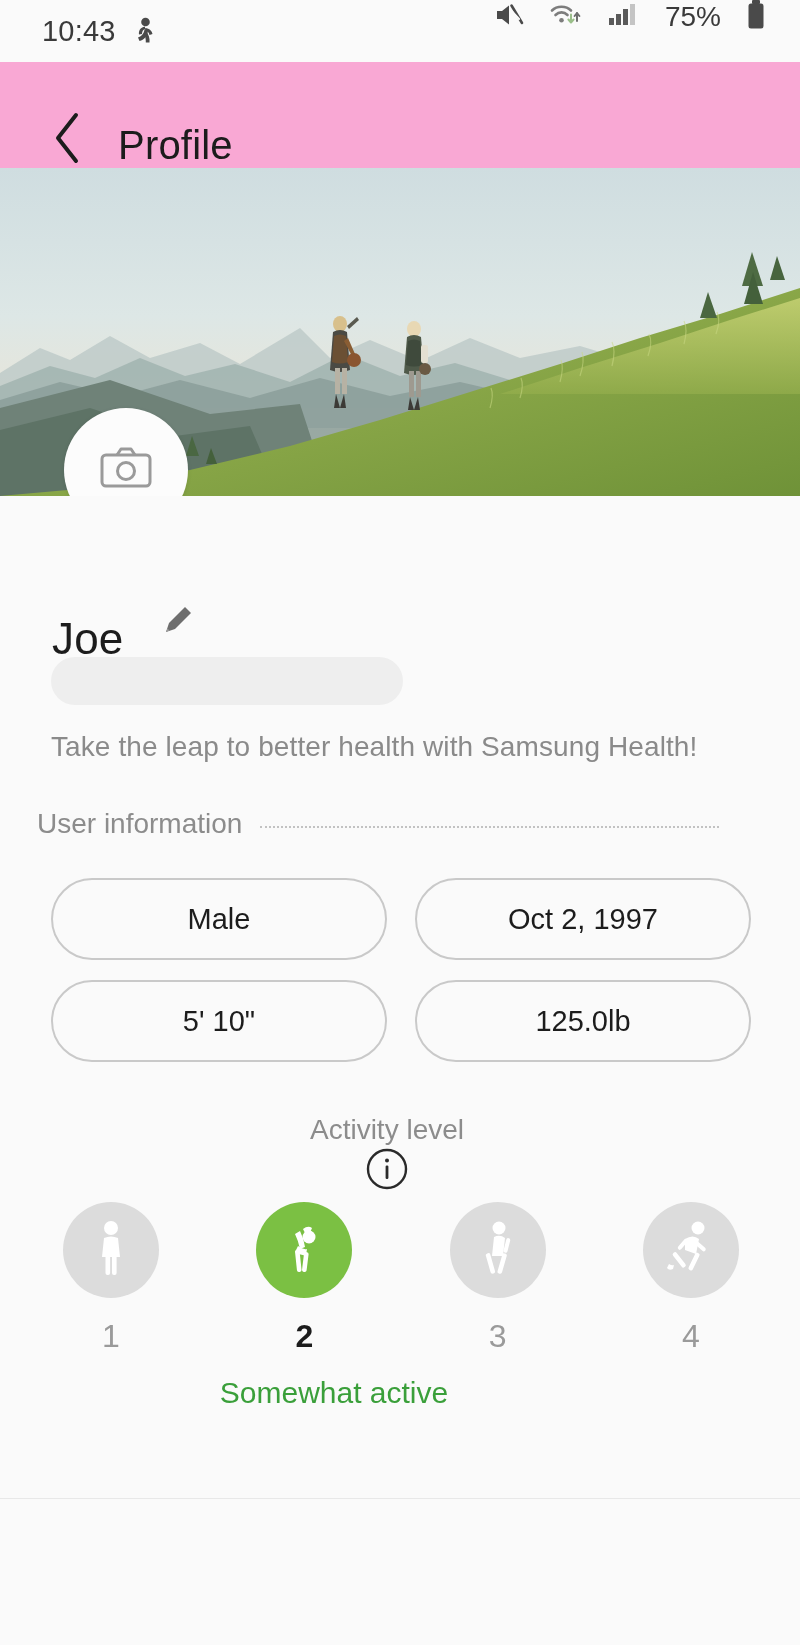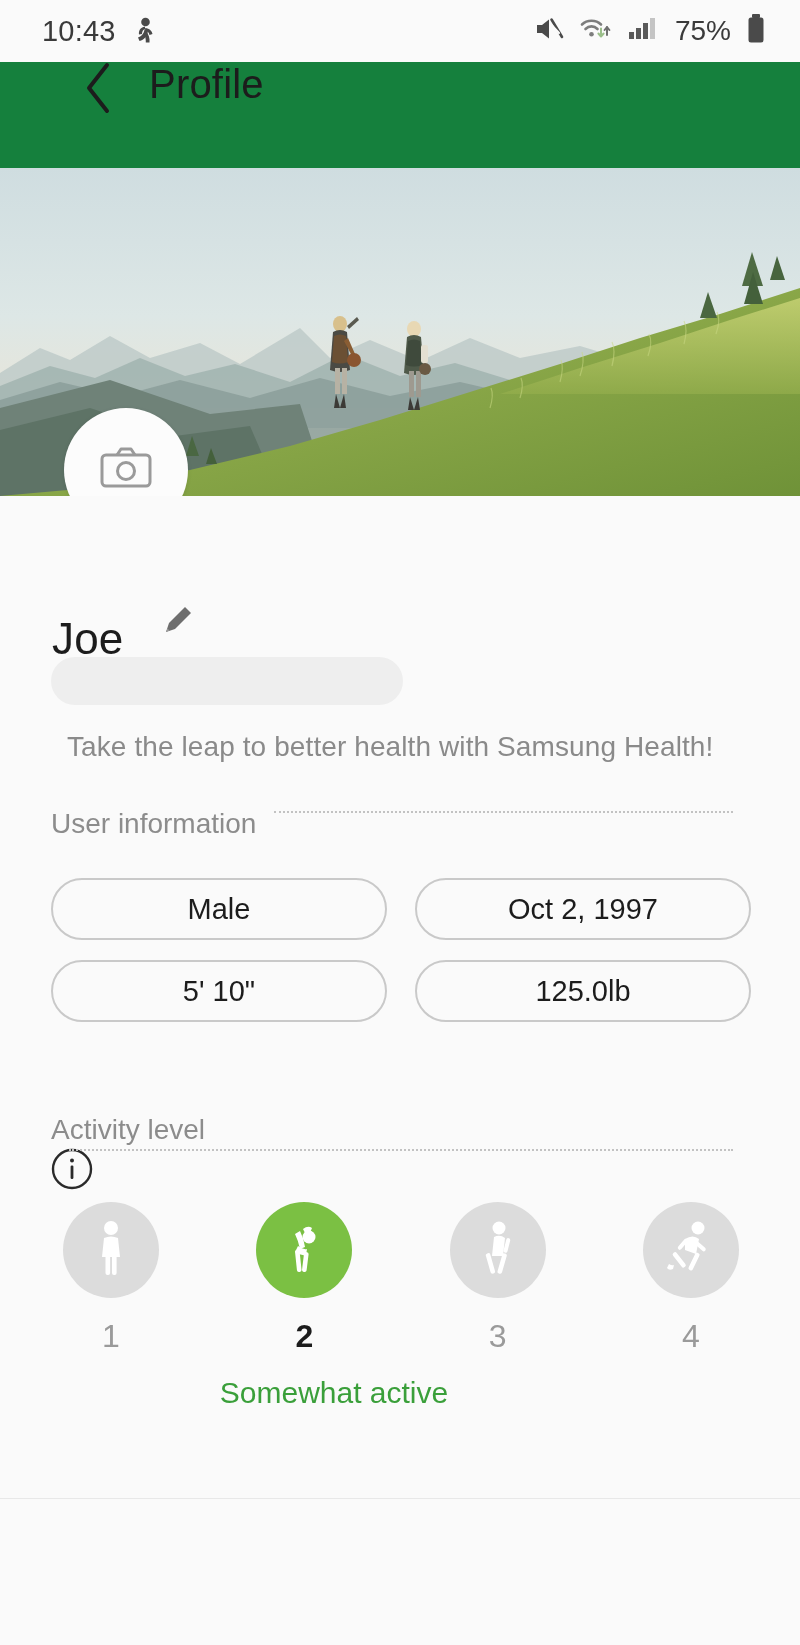--- a/index.html
+++ b/index.html
@@ -7,34 +7,34 @@
     width: 800px; height: 1645px;
     background: #fafafa;
     font-family: "Liberation Sans", sans-serif;
     overflow: hidden;
   }
   .phone { position: relative; width: 800px; height: 1645px; background: #fafafa; }
 
   
   .statusbar {
     position: absolute; top: 0; left: 0; width: 800px; height: 62px;
-    display: flex; align-items: center; background: #fafafa;
+    display: flex; background: #fafafa;
   }
   .sb-left { display: flex; align-items: center; margin-left: 42px; }
   .sb-time { font-size: 29px; color: #3a3a3a; letter-spacing: .2px; }
   .sb-appicon { margin-left: 16px; display: flex; align-items: center; }
   .sb-right {
-    position: absolute; right: 34px; display: flex; align-items: center; gap: 15px;
+    position: absolute; right: 34px; display: flex; align-items: center; gap: 25px;
   }
   .sb-pct { font-size: 28px; color: #3a3a3a; margin-left: 2px; }
 
   
   .titlebar {
     position: absolute; top: 62px; left: 0; width: 800px; height: 106px;
-    display: flex; align-items: flex-start; background: #15803d; padding-left: 31px;
+    display: flex; align-items: flex-end; background: #f9a8d4;
   }
   .back-btn {
     width: 56px; height: 56px; margin-left: 40px;
     display: flex; align-items: center; justify-content: center;
   }
   .page-title {
     font-size: 40px; color: #1c1c1c; margin-left: 22px; letter-spacing: .2px;
   }
 
   
@@ -63,45 +63,45 @@
   .name-text { font-size: 44px; color: #1c1c1c; letter-spacing: .2px; margin-top: 36px; }
   .edit-icon { margin-left: 34px; display: flex; align-items: center; }
 
   .placeholder-bar {
     position: absolute; top: 161px; left: 51px;
     width: 352px; height: 48px; border-radius: 26px;
     background: #eeeeee;
   }
 
   .tagline {
-    position: absolute; top: 235px; left: 67px;
+    position: absolute; top: 235px; left: 51px;
     font-size: 28px; color: #8a8a8a; letter-spacing: .1px;
   }
 
   
   .section-head {
-    position: absolute; left: 51px; width: 700px;
-    display: flex; 
+    position: absolute; left: 37px; width: 700px;
+    display: flex; align-items: center;
   }
   .section-label { font-size: 28px; color: #8c8c8c; white-space: nowrap; }
   .dots {
     flex: 1; height: 1px; margin: 0 18px;
     border-top: 2px dotted #c2c2c2;
     position: relative; top: 3px;
   }
   .info-icon { width: 42px; height: 42px; flex: none; }
 
   #userinfo-head { top: 312px; }
   #activity-head { top: 618px; width: 700px; flex-direction: column; }
 
   
   .chips { position: absolute; left: 51px; top: 382px; width: 700px; }
   .chip-row { display: flex; gap: 28px; margin-bottom: 20px; }
   .chip {
-    flex: 1; height: 62px; border: 2px solid #c9c9c9; border-radius: 44px;
+    flex: 1; height: 82px; border: 2px solid #c9c9c9; border-radius: 44px;
     display: flex; align-items: center; justify-content: center;
     background: #fafafa;
   }
   .chip-text { font-size: 29px; color: #1c1c1c; }
 
   
   .activity-row {
     position: absolute; left: 51px; top: 706px; width: 700px;
     display: flex; justify-content: space-between;
   }

